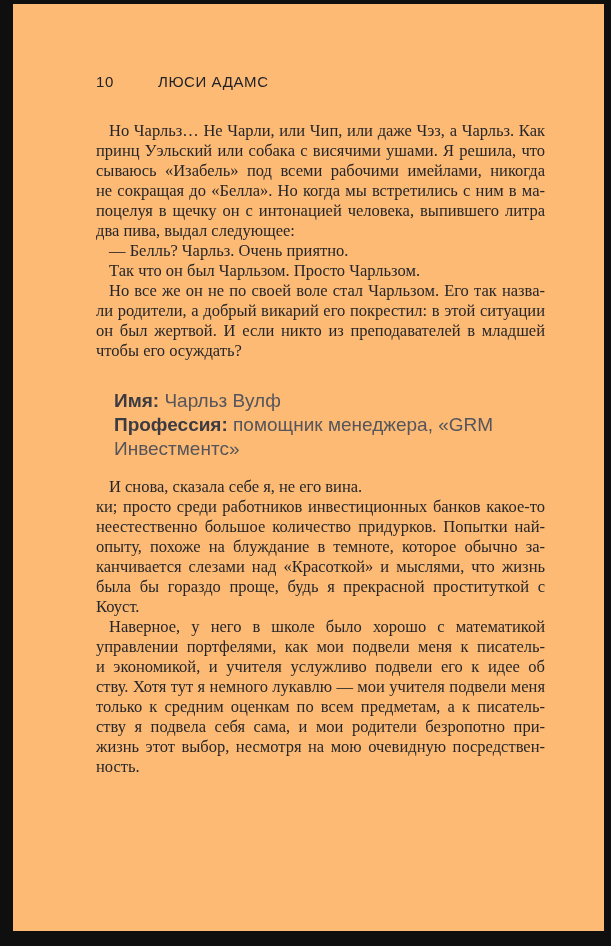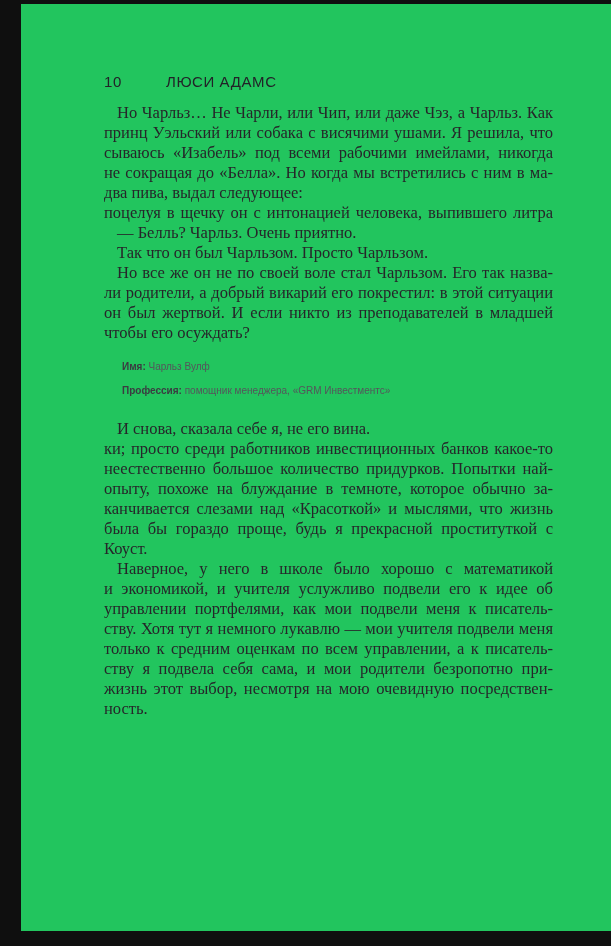--- a/index.html
+++ b/index.html
@@ -9,23 +9,23 @@
     position: relative;
     overflow: hidden;
     font-family: "Liberation Serif", "DejaVu Serif", serif;
   }
   .frame {
     position: absolute; inset: 0;
     background: #0f0f0f;
   }
   .page {
     position: absolute;
-    left: 21px; top: 4px;
+    left: 13px; top: 4px;
     width: 591px; height: 927px;
-    background: #22c55e;
+    background: #fdba74;
   }
   .content {
     position: absolute;
     left: 83px; top: 68px;
     width: 449px;
   }
   .running-header {
     font-family: "Liberation Sans", "DejaVu Sans", sans-serif;
     font-size: 15px;
     line-height: 20px;
@@ -36,36 +36,36 @@
   .running-header .pagenum {
     display: inline-block;
     width: 62px;
   }
   .body-block {
     font-size: 16.5px;
     line-height: 20px;
     color: #26262a;
     width: 449px;
   }
-  #body-top { margin-top: 11px; }
+  #body-top { margin-top: 29px; }
   #body-bottom { margin-top: 16px; }
   .para { margin: 0; }
   .line {
     text-align: justify;
     text-align-last: justify;
     height: 20px;
     overflow: hidden;
   }
   .line.first { text-indent: 13px; }
   .line.last { text-align-last: left; }
   .profile {
-    margin-top: 12px;
+    margin-top: 28px;
     margin-left: 18px;
     font-family: "Liberation Sans", "DejaVu Sans", sans-serif;
-    font-size: 10px;
+    font-size: 19px;
     line-height: 24px;
     color: #55555b;
   }
   .profile .plabel {
     font-weight: 700;
     color: #3b3b41;
   }
 </style>
 </head>
 <body>
@@ -77,22 +77,22 @@
       <div class="running-header">
         <span class="pagenum">10</span><span class="runtitle">ЛЮСИ АДАМС</span>
       </div>
 
       <div class="body-block" id="body-top">
           <div class="para">
             <div class="line first">Но Чарльз… Не Чарли, или Чип, или даже Чэз, а Чарльз. Как</div>
             <div class="line">принц Уэльский или собака с висячими ушами. Я решила, что</div>
             <div class="line">сываюсь «Изабель» под всеми рабочими имейлами, никогда</div>
             <div class="line">не сокращая до «Белла». Но когда мы встретились с ним в ма-</div>
+            <div class="line">поцелуя в щечку он с интонацией человека, выпившего литра</div>
             <div class="line last">два пива, выдал следующее:</div>
-            <div class="line">поцелуя в щечку он с интонацией человека, выпившего литра</div>
           </div>
           <div class="para">
             <div class="line first last">— Белль? Чарльз. Очень приятно.</div>
           </div>
           <div class="para">
             <div class="line first last">Так что он был Чарльзом. Просто Чарльзом.</div>
           </div>
           <div class="para">
             <div class="line first">Но все же он не по своей воле стал Чарльзом. Его так назва-</div>
             <div class="line">ли родители, а добрый викарий его покрестил: в этой ситуации</div>
@@ -119,24 +119,24 @@
           <div class="para">
             <div class="line">ки; просто среди работников инвестиционных банков какое-то</div>
             <div class="line">неестественно большое количество придурков. Попытки най-</div>
             <div class="line">опыту, похоже на блуждание в темноте, которое обычно за-</div>
             <div class="line">канчивается слезами над «Красоткой» и мыслями, что жизнь</div>
             <div class="line">была бы гораздо проще, будь я прекрасной проституткой с Вест</div>
             <div class="line last">Коуст.</div>
           </div>
           <div class="para">
             <div class="line first">Наверное, у него в школе было хорошо с математикой</div>
+            <div class="line">управлении портфелями, как мои подвели меня к писатель-</div>
             <div class="line">и экономикой, и учителя услужливо подвели его к идее об</div>
-            <div class="line">управлении портфелями, как мои подвели меня к писатель-</div>
             <div class="line">ству. Хотя тут я немного лукавлю — мои учителя подвели меня</div>
-            <div class="line">только к средним оценкам по всем управлении, а к писатель-</div>
+            <div class="line">только к средним оценкам по всем предметам, а к писатель-</div>
             <div class="line">ству я подвела себя сама, и мои родители безропотно при-</div>
             <div class="line">жизнь этот выбор, несмотря на мою очевидную посредствен-</div>
             <div class="line last">ность.</div>
           </div>
         </div>
 
     </div>
   </div>
 </div>
 

